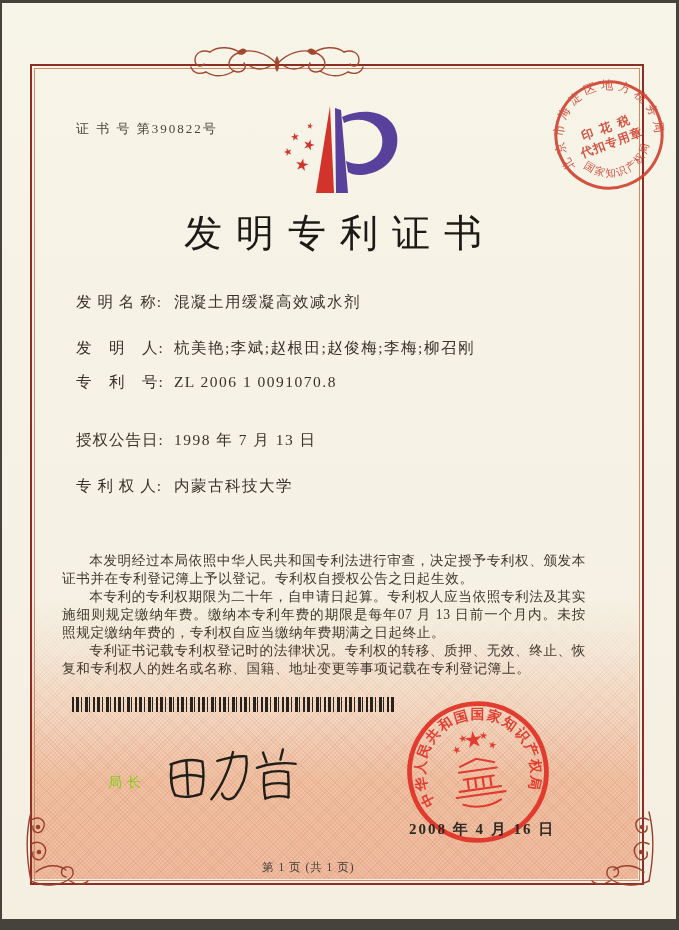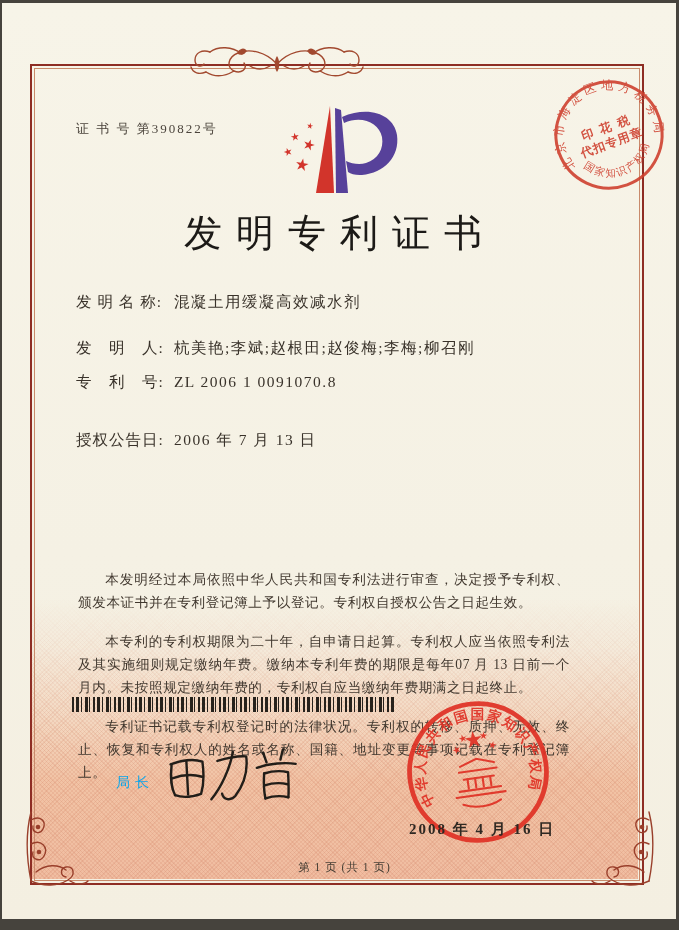--- a/index.html
+++ b/index.html
@@ -22,33 +22,33 @@
         mask-image:linear-gradient(180deg,transparent 0,#000 55%);}
   .cert-no{position:absolute;left:76px;top:120px;font-size:13px;letter-spacing:2px;color:#4b443c;}
   .logo{position:absolute;left:272px;top:101px;}
   .title{position:absolute;left:140px;top:208px;width:400px;text-align:center;
          font-size:38px;font-weight:normal;letter-spacing:14px;color:#1c1a17;white-space:nowrap;}
   .row{position:absolute;left:76px;white-space:nowrap;font-size:15.5px;color:#39322a;}
   .row .lab{display:inline-block;width:94px;letter-spacing:1px;}
   .row .val{letter-spacing:1.5px;}
   .r0{top:292px}.r1{top:338px}.r2{top:372px}.r3{top:430px}.r4{top:476px}.r5{top:522px}
   .paras{position:absolute;left:62px;top:552px;width:524px;}
-  .paras p{margin:16px;text-indent:2em;font-size:13.6px;line-height:23px;
+  .paras p{margin:0;text-indent:2em;font-size:13.6px;line-height:18px;
            letter-spacing:.6px;color:#40372e;text-align:justify;}
   .barcode{position:absolute;left:72px;top:697px;width:324px;height:15px;
         background:repeating-linear-gradient(90deg,
           #27221c 0 2px,transparent 2px 4px,#27221c 4px 7px,transparent 7px 9px,
           #27221c 9px 10px,transparent 10px 13px,#27221c 13px 16px,transparent 16px 17px,
           #27221c 17px 18px,transparent 18px 21px);}
-  .director{position:absolute;left:116px;top:774px;font-size:14px;letter-spacing:5px;color:#0ea5e9;}
+  .director{position:absolute;left:108px;top:774px;font-size:14px;letter-spacing:5px;color:#84cc16;}
   .sig{position:absolute;left:160px;top:742px;transform:rotate(-3deg);}
   .seal{position:absolute;left:402px;top:696px;opacity:.93;}
   .issue-date{position:absolute;left:406px;top:820px;width:152px;text-align:center;
               font-size:15px;font-weight:bold;letter-spacing:2px;color:#2e2822;white-space:nowrap;}
-  .footer{position:absolute;left:262px;top:860px;width:165px;text-align:center;
+  .footer{position:absolute;left:262px;top:860px;width:165px;text-align:left;
           font-size:11.5px;letter-spacing:1px;color:#453e34;white-space:nowrap;}
   .tax{position:absolute;left:547px;top:73px;opacity:.9;}
   .orn-top{position:absolute;left:186px;top:42px;}
   .orn-bl{position:absolute;left:14px;top:806px;}
   .orn-br{position:absolute;left:590px;top:806px;transform:scaleX(-1);}
 </style>
 </head>
 <body>
 
 <div class="scan">
@@ -148,21 +148,25 @@
   <div class="row r1">
     <span class="lab">发　明　人:</span>
     <span class="val">杭美艳;李斌;赵根田;赵俊梅;李梅;柳召刚</span>
   </div>
   <div class="row r2">
     <span class="lab">专　利　号:</span>
     <span class="val">ZL 2006 1 0091070.8</span>
   </div>
   <div class="row r3">
     <span class="lab">授权公告日:</span>
-    <span class="val">2006 年 7 月 13 日</span>
+    <span class="val">1998 年 7 月 13 日</span>
+  </div>
+  <div class="row r4">
+    <span class="lab">专 利 权 人:</span>
+    <span class="val">内蒙古科技大学</span>
   </div>
 
   
   <div class="paras">
     <p>本发明经过本局依照中华人民共和国专利法进行审查，决定授予专利权、颁发本证书并在专利登记簿上予以登记。专利权自授权公告之日起生效。</p>
     <p>本专利的专利权期限为二十年，自申请日起算。专利权人应当依照专利法及其实施细则规定缴纳年费。缴纳本专利年费的期限是每年07 月 13 日前一个月内。未按照规定缴纳年费的，专利权自应当缴纳年费期满之日起终止。</p>
     <p>专利证书记载专利权登记时的法律状况。专利权的转移、质押、无效、终止、恢复和专利权人的姓名或名称、国籍、地址变更等事项记载在专利登记簿上。</p>
   </div>
 
   

